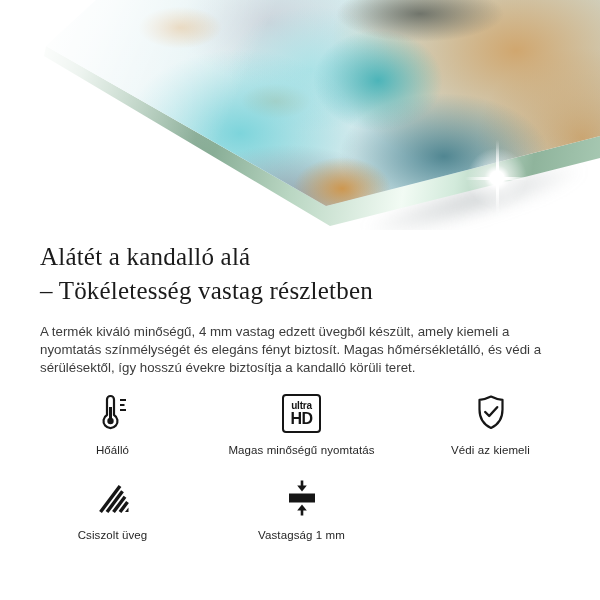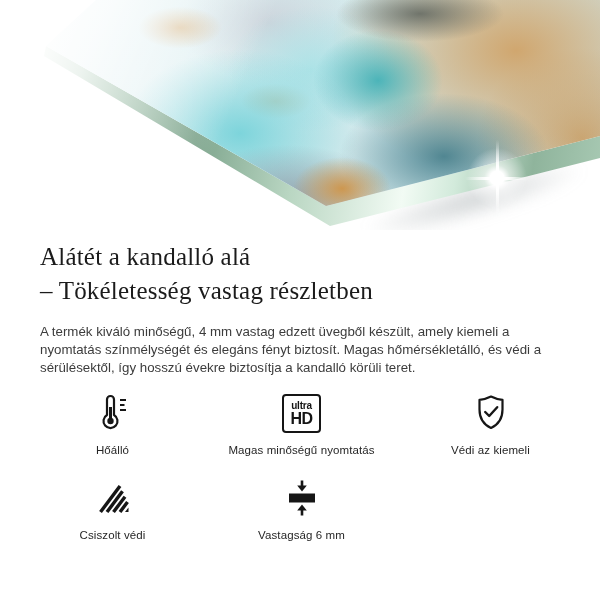--- a/index.html
+++ b/index.html
@@ -158,37 +158,37 @@
       <div class="feature">
         <div class="icon-box">
           <svg class="icon-svg" width="40" height="40" viewBox="0 0 40 40" fill="none" stroke="#161616" stroke-width="3.4">
             <line x1="7.5" y1="34" x2="27" y2="8"></line>
             <line x1="14" y1="34" x2="29.5" y2="13.3"></line>
             <line x1="20.5" y1="34" x2="32" y2="18.7"></line>
             <line x1="27" y1="34" x2="34.5" y2="24"></line>
             <polygon points="32,34 35.5,29.5 35.5,34" fill="#161616" stroke="none"></polygon>
           </svg>
         </div>
-        <div class="label">Csiszolt védi</div>
+        <div class="label">Csiszolt üveg</div>
       </div>
 
       <div class="feature">
         <div class="icon-box">
           <svg class="icon-svg" width="40" height="40" viewBox="0 0 40 40" fill="none" stroke="#161616" stroke-width="2">
             <defs>
               <pattern id="hatch" width="4" height="4" patternUnits="userSpaceOnUse" patternTransform="rotate(45)">
                 <rect width="4" height="4" fill="#ffffff"></rect>
                 <rect width="2" height="4" fill="#161616"></rect>
               </pattern>
             </defs>
             <line x1="20" y1="2.5" x2="20" y2="8" stroke-width="2.6"></line>
             <polygon points="15.2,7.5 24.8,7.5 20,13.5" fill="#161616" stroke="none"></polygon>
             <rect x="8" y="16.5" width="24" height="7" fill="url(#hatch)"></rect>
             <line x1="20" y1="37.5" x2="20" y2="32" stroke-width="2.6"></line>
             <polygon points="15.2,32.5 24.8,32.5 20,26.5" fill="#161616" stroke="none"></polygon>
           </svg>
         </div>
-        <div class="label">Vastagság 6 mm</div>
+        <div class="label">Vastagság 1 mm</div>
       </div>
 
     </div>
   </div>
 </div>
 
 </body></html>

